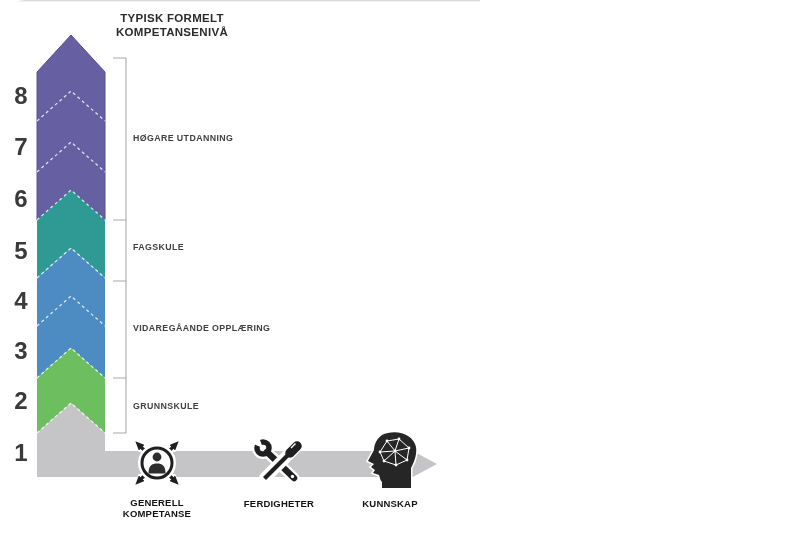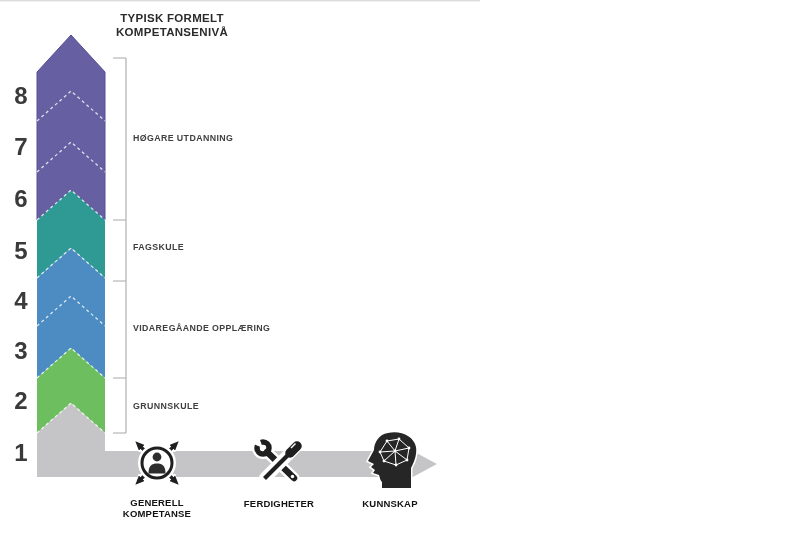--- a/index.html
+++ b/index.html
@@ -1,17 +1,17 @@
 <!DOCTYPE html>
 <html><head>
 <meta charset="utf-8">
 <style>
   html,body { margin:0; padding:0; background:#fff; }
   .stage { position:relative; width:800px; height:534px; background:#ffffff;
-           overflow:hidden; font-family:"Liberation Sans", sans-serif; }
+           overflow:hidden; font-family:"Liberation Sans", sans-serif;border-radius:26px; }
   svg { display:block; }
 
   .hdr    { font-family:"Liberation Sans",sans-serif; font-weight:700; font-size:11.5px;
             fill:#2b2b2b; letter-spacing:.3px; }
   .num    { font-family:"Liberation Sans",sans-serif; font-weight:700; font-size:24px;
             fill:#3a3a3a; }
   .elabel { font-family:"Liberation Sans",sans-serif; font-weight:700; font-size:8.8px;
             fill:#3f3f3f; letter-spacing:.4px; }
   .blabel { font-family:"Liberation Sans",sans-serif; font-weight:700; font-size:9.5px;
             fill:#121212; letter-spacing:.2px; }

